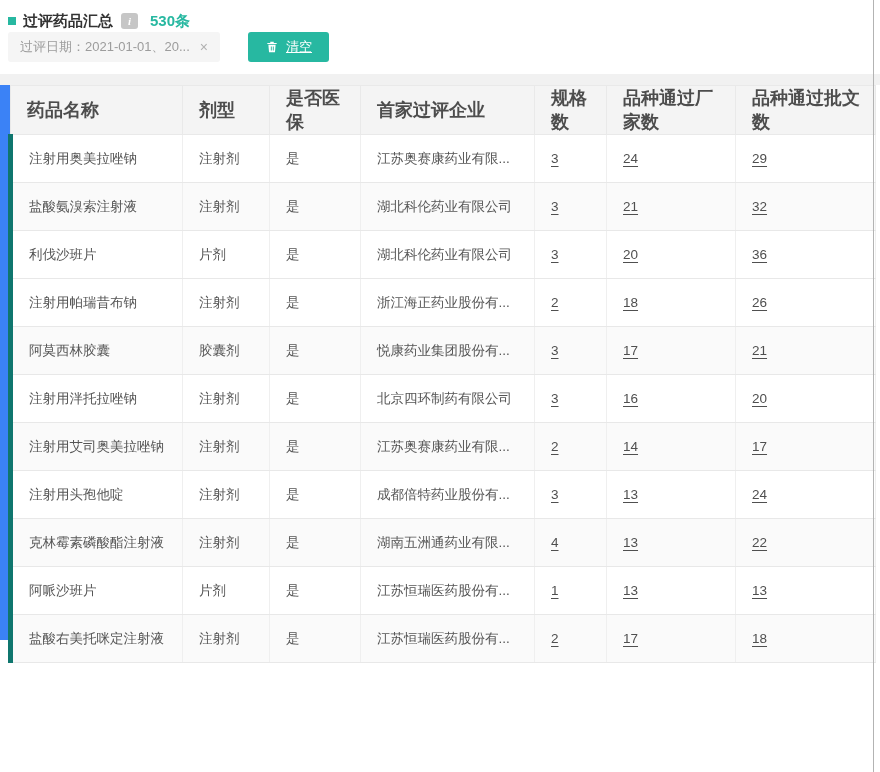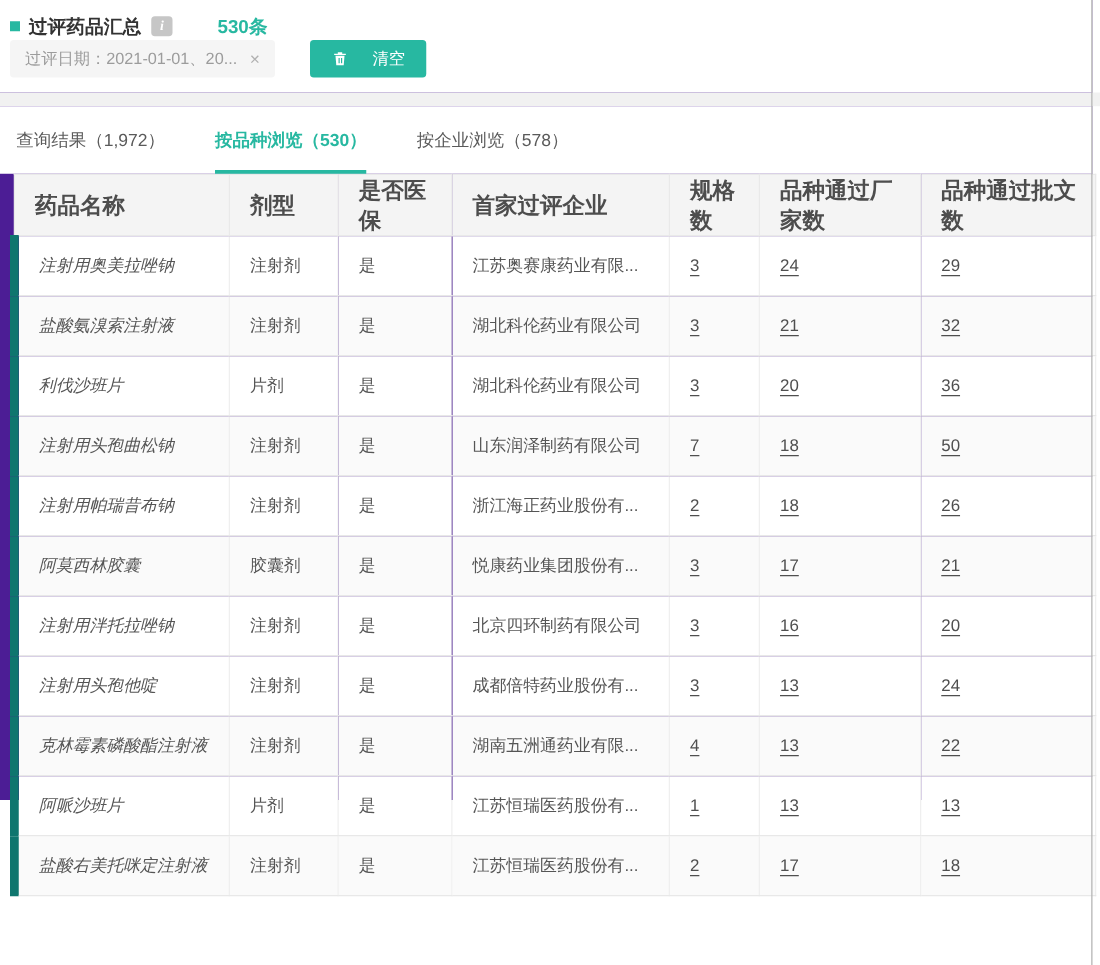--- a/index.html
+++ b/index.html
@@ -10,47 +10,48 @@
     --text:#555555;
     --muted:#9c9c9c;
   }
   *{margin:0;padding:0;box-sizing:border-box;}
   html,body{background:#fff;}
   body{
     width:880px;height:772px;overflow:hidden;position:relative;
     font-family:"Liberation Sans","DejaVu Sans",sans-serif;
     color:var(--text);
   }
-  .page{width:874px;height:640px;background:#4c1d95;}
+  .page{width:874px;height:640px;background:#3b82f6;}
 
   
   .top-section{padding:10px 12px 12px 8px;background:#fff;}
   .title-row{display:flex;align-items:center;height:22px;}
   .bullet{width:8px;height:8px;background:var(--accent);display:inline-block;margin-right:7px;}
   .page-title{font-size:15px;font-weight:bold;color:#333;}
   .info-icon{
     display:inline-block;width:17px;height:16px;margin-left:8px;
     background:#c6c6c6;color:#fff;border-radius:3px;
     font-size:11px;line-height:16px;text-align:center;
     font-style:italic;font-weight:bold;font-family:"Liberation Serif",serif;
   }
-  .result-count{margin-left:36px;font-size:15px;font-weight:bold;color:var(--accent);}
+  .result-count{margin-left:12px;font-size:15px;font-weight:bold;color:var(--accent);}
 
   .filter-row{display:flex;align-items:center;height:30px;}
   .chip{
     display:inline-flex;align-items:center;height:30px;
     background:#f5f5f5;border-radius:3px;padding:0 12px;
     font-size:13px;color:var(--muted);
   }
   .chip-close{margin-left:10px;font-size:14px;color:#b0b0b0;cursor:pointer;}
   .clear-btn{
-    display:inline-flex;align-items:center;gap:19px;margin-left:28px;
+    display:inline-flex;align-items:center;gap:7px;margin-left:28px;
     height:30px;padding:0 17px;border:none;border-radius:3px;
     background:var(--accent);color:#fff;font-size:13px;cursor:pointer;
     font-family:inherit;
+    text-decoration:underline;
   }
   .clear-btn svg{display:block;}
 
   
   .divider-band{height:11px;background:#f1f1f1;width:880px;margin-left:-0px;}
 
   
   .tabs{display:flex;background:#fff;padding-left:13px;}
   .tab{
     font-size:14px;color:#5a5a5a;cursor:pointer;
@@ -69,21 +70,21 @@
     border:1px solid #e9e9e9;border-left:none;
   }
   thead th:first-child{border-left:1px solid #e9e9e9;}
   tbody td{
     font-size:13.5px;color:var(--text);
     height:48px;padding:0 12px 0 16px;
     border-bottom:1px solid var(--border);
     border-right:1px solid #efefef;
     background:#fff;white-space:nowrap;overflow:hidden;
   }
-  tbody td:first-child{border-left:7px solid #0f766e;font-style:italic;}
+  tbody td:first-child{border-left:5px solid #0f766e;}
   tbody tr.alt td{background:var(--alt-row);}
   .num-link{
     color:#4f4f4f;text-decoration:underline;text-underline-offset:3px;
     cursor:pointer;
   }
   col.c1{width:172px;} col.c2{width:87px;} col.c3{width:91px;}
   col.c4{width:174px;} col.c5{width:72px;} col.c6{width:129px;} col.c7{width:140px;}
 
   .right-edge-line{position:absolute;left:873px;top:0;width:1px;height:772px;background:#b3b3b3;}
 </style>
@@ -110,25 +111,20 @@
               <path fill="#ffffff" d="M9 3h6v2h5v2H4V5h5V3zm-3.2 5h12.4l-1.1 13H6.9L5.8 8zm4.2 3v7h1.6v-7H10zm3.4 0v7H15v-7h-1.6z"></path>
             </svg>
           </span>
         <span>清空</span>
       </button>
     </div>
   </div>
 
   <div class="divider-band"></div>
 
-  <div class="tabs">
-    <div class="tab">查询结果（1,972）</div>
-    <div class="tab active">按品种浏览（530）</div>
-    <div class="tab">按企业浏览（578）</div>
-  </div>
 
   <div class="table-wrap">
     <table>
       <colgroup>
         <col class="c1">
           <col class="c2">
           <col class="c3">
           <col class="c4">
         <col class="c5">
           <col class="c6">
@@ -166,29 +162,20 @@
           </tr>
           <tr>
             <td>利伐沙班片</td>
             <td>片剂</td>
             <td>是</td>
             <td>湖北科伦药业有限公司</td>
             <td><span class="num-link">3</span></td>
             <td><span class="num-link">20</span></td>
             <td><span class="num-link">36</span></td>
           </tr>
-          <tr class="alt">
-            <td>注射用头孢曲松钠</td>
-            <td>注射剂</td>
-            <td>是</td>
-            <td>山东润泽制药有限公司</td>
-            <td><span class="num-link">7</span></td>
-            <td><span class="num-link">18</span></td>
-            <td><span class="num-link">50</span></td>
-          </tr>
           <tr>
             <td>注射用帕瑞昔布钠</td>
             <td>注射剂</td>
             <td>是</td>
             <td>浙江海正药业股份有...</td>
             <td><span class="num-link">2</span></td>
             <td><span class="num-link">18</span></td>
             <td><span class="num-link">26</span></td>
           </tr>
           <tr class="alt">
@@ -202,20 +189,29 @@
           </tr>
           <tr>
             <td>注射用泮托拉唑钠</td>
             <td>注射剂</td>
             <td>是</td>
             <td>北京四环制药有限公司</td>
             <td><span class="num-link">3</span></td>
             <td><span class="num-link">16</span></td>
             <td><span class="num-link">20</span></td>
           </tr>
+          <tr class="alt">
+            <td>注射用艾司奥美拉唑钠</td>
+            <td>注射剂</td>
+            <td>是</td>
+            <td>江苏奥赛康药业有限...</td>
+            <td><span class="num-link">2</span></td>
+            <td><span class="num-link">14</span></td>
+            <td><span class="num-link">17</span></td>
+          </tr>
           <tr>
             <td>注射用头孢他啶</td>
             <td>注射剂</td>
             <td>是</td>
             <td>成都倍特药业股份有...</td>
             <td><span class="num-link">3</span></td>
             <td><span class="num-link">13</span></td>
             <td><span class="num-link">24</span></td>
           </tr>
           <tr class="alt">

